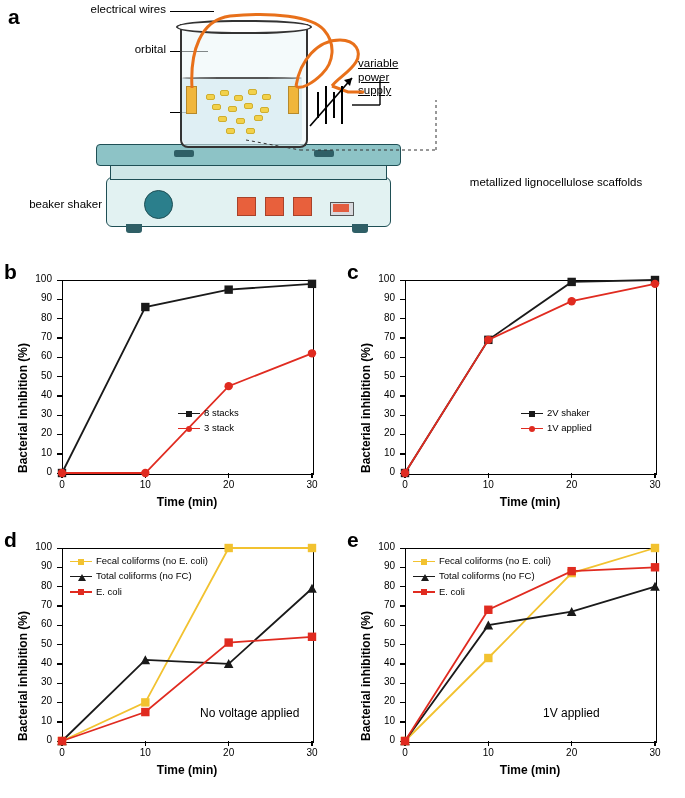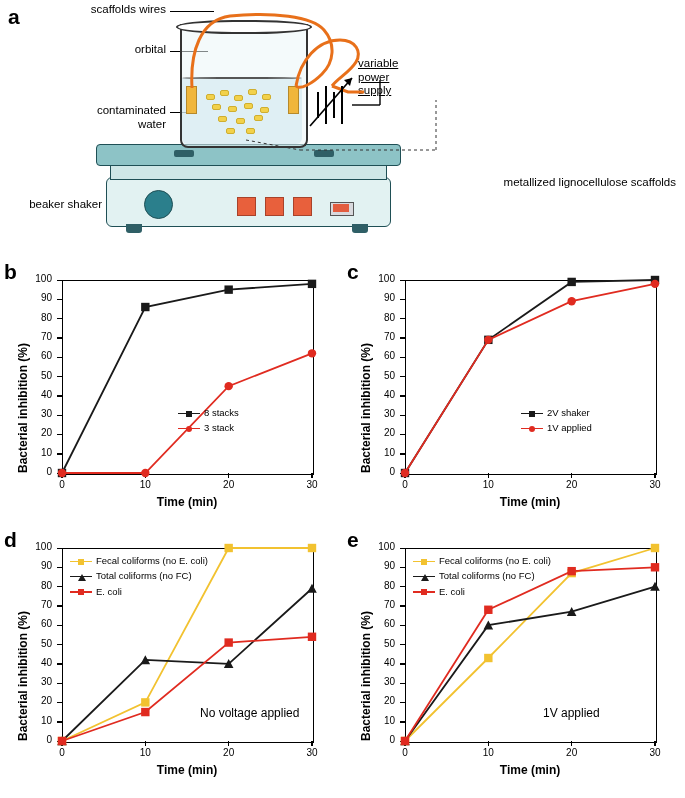--- a/index.html
+++ b/index.html
@@ -43,21 +43,21 @@
      background:radial-gradient(circle at 38% 32%, #8e949a 0%, #6d7479 45%, #4c5257 80%, #3a3f44 100%);
      border:1px solid #33373b;}
   .disc-l1{position:absolute;left:62px;top:68px;width:114px;height:1px;background:#c9cdd0;}
   .disc-l2{position:absolute;left:118px;top:12px;width:1px;height:114px;background:#c9cdd0;}
   .photo-wire{position:absolute;top:67px;height:3px;background:#111;}
   .clip{position:absolute;top:57px;width:16px;height:20px;background:#b9372c;border:1px solid #7d2319;border-radius:2px;}
   .clip-s{position:absolute;top:60px;width:18px;height:12px;background:#d8d8d8;border:1px solid #888;}
   .scale-bar{position:absolute;left:174px;top:112px;width:44px;height:8px;background:#111;}
   .scale-cap{position:absolute;top:106px;width:6px;height:20px;background:#111;}
   .scale-text{position:absolute;left:172px;top:86px;font-size:13px;font-weight:bold;color:#111;}
-  #photo-caption{position:absolute;left:436px;top:176px;width:240px;text-align:right;font-size:11.5px;}
+  #photo-caption{position:absolute;left:436px;top:176px;width:240px;text-align:center;font-size:11.5px;}
 
   
   .chart-panel{position:absolute;}
   .chart-letter{position:absolute;font-weight:bold;font-size:21px;}
   .plot{position:absolute;border:1.6px solid #000;background:#fff;}
   .ylabel{position:absolute;font-size:12px;font-weight:bold;transform-origin:0 0;transform:rotate(-90deg);white-space:nowrap;}
   .xlabel{position:absolute;font-size:12px;font-weight:bold;text-align:center;}
   .ytick{position:absolute;font-size:10px;text-align:right;width:22px;}
   .xtick{position:absolute;font-size:10px;text-align:center;width:24px;}
   .tickmark{position:absolute;background:#000;}
@@ -68,28 +68,26 @@
   .lg-mark .mk{position:absolute;top:2px;left:8px;width:6px;height:6px;}
   .note{position:absolute;font-size:12px;font-weight:normal;}
   svg{position:absolute;left:0;top:0;overflow:visible;}
 </style>
 </head>
 <body>
 
 <div id="panel-a">
   <div id="label-a" class="panel-letter">a</div>
 
-  <div class="lead-label" style="left:56px;top:3px;width:110px;">scaffolds wires</div>
+  <div class="lead-label" style="left:56px;top:3px;width:110px;">electrical wires</div>
   <div class="lead-line" style="left:170px;top:11px;width:44px;"></div>
 
   <div class="lead-label" style="left:86px;top:43px;width:80px;">orbital</div>
   <div class="lead-line" style="left:170px;top:51px;width:38px;"></div>
 
-  <div class="lead-label" style="left:56px;top:104px;width:110px;white-space:pre-line;">contaminated
-water</div>
   <div class="lead-line" style="left:170px;top:112px;width:24px;"></div>
 
   <div class="lead-label" style="left:12px;top:198px;width:90px;">beaker shaker</div>
   <div class="lead-line" style="left:106px;top:206px;width:30px;"></div>
 
   <div class="lead-label" style="left:358px;top:57px;width:58px;text-align:left;white-space:pre-line;text-decoration:underline;">variable
 power
 supply</div>
 
   <div class="shaker-body"></div>

